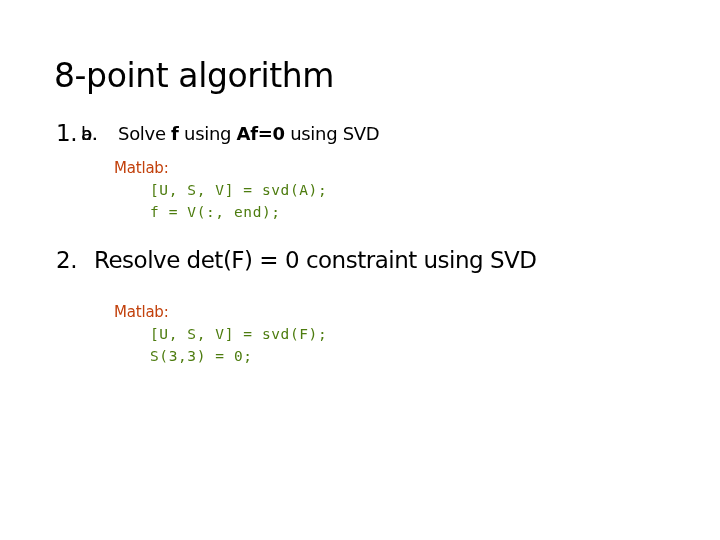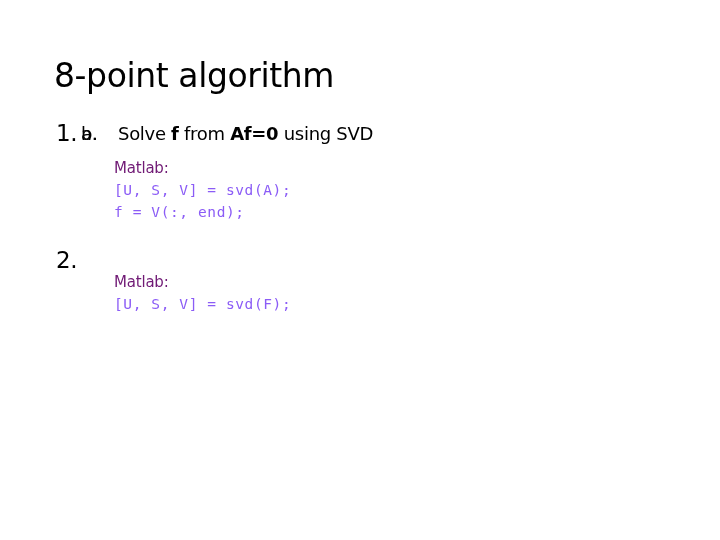--- a/index.html
+++ b/index.html
@@ -90,31 +90,32 @@
   .code-block {
     margin-left: 114px;
     margin-top: 10px;
   }
   .code-label {
     font-family: "DejaVu Sans", sans-serif;
     font-size: 15px;
     font-weight: 400;
     line-height: 22px;
     letter-spacing: -0.2px;
-    color: #701a75;
+    color: #c2410c;
     white-space: nowrap;
   }
   .code-line {
     font-family: "DejaVu Sans Mono", monospace;
     font-size: 14.5px;
     font-weight: 400;
     line-height: 22px;
     letter-spacing: 0.6px;
-    color: #8b5cf6;
+    color: #4d7c0f;
     white-space: pre;
+    margin-left: 36px;
   }
 
   .gap-1 { height: 22px; }
   .gap-2 { height: 14px; }
 </style>
 </head>
 <body>
 
 <div class="slide">
 
@@ -124,36 +125,38 @@
 
     <div class="item-l1">
       <span class="marker">1.</span>
     </div>
 
     <div class="item-l2">
       <span class="marker">a.</span>
     </div>
 
     <div class="item-l2">
-      <span class="marker">b.</span><span>Solve </span><span class="b">f</span><span> from  </span><span class="b">Af=0</span><span> using SVD</span>
+      <span class="marker">b.</span><span>Solve </span><span class="b">f</span><span> using  </span><span class="b">Af=0</span><span> using SVD</span>
     </div>
 
     <div class="code-block">
       <div class="code-label">Matlab:</div>
       <div class="code-line">[U, S, V] = svd(A);</div>
       <div class="code-line">f = V(:, end);</div>
     </div>
 
     <div class="gap-1"></div>
 
     <div class="item-l1">
       <span class="marker">2.</span>
+      <span>Resolve det(F) = 0 constraint using SVD</span>
     </div>
 
     <div class="gap-2"></div>
 
     <div class="code-block">
       <div class="code-label">Matlab:</div>
       <div class="code-line">[U, S, V] = svd(F);</div>
+      <div class="code-line">S(3,3) = 0;</div>
     </div>
 
   </div>
 </div>
 
 </body></html>

